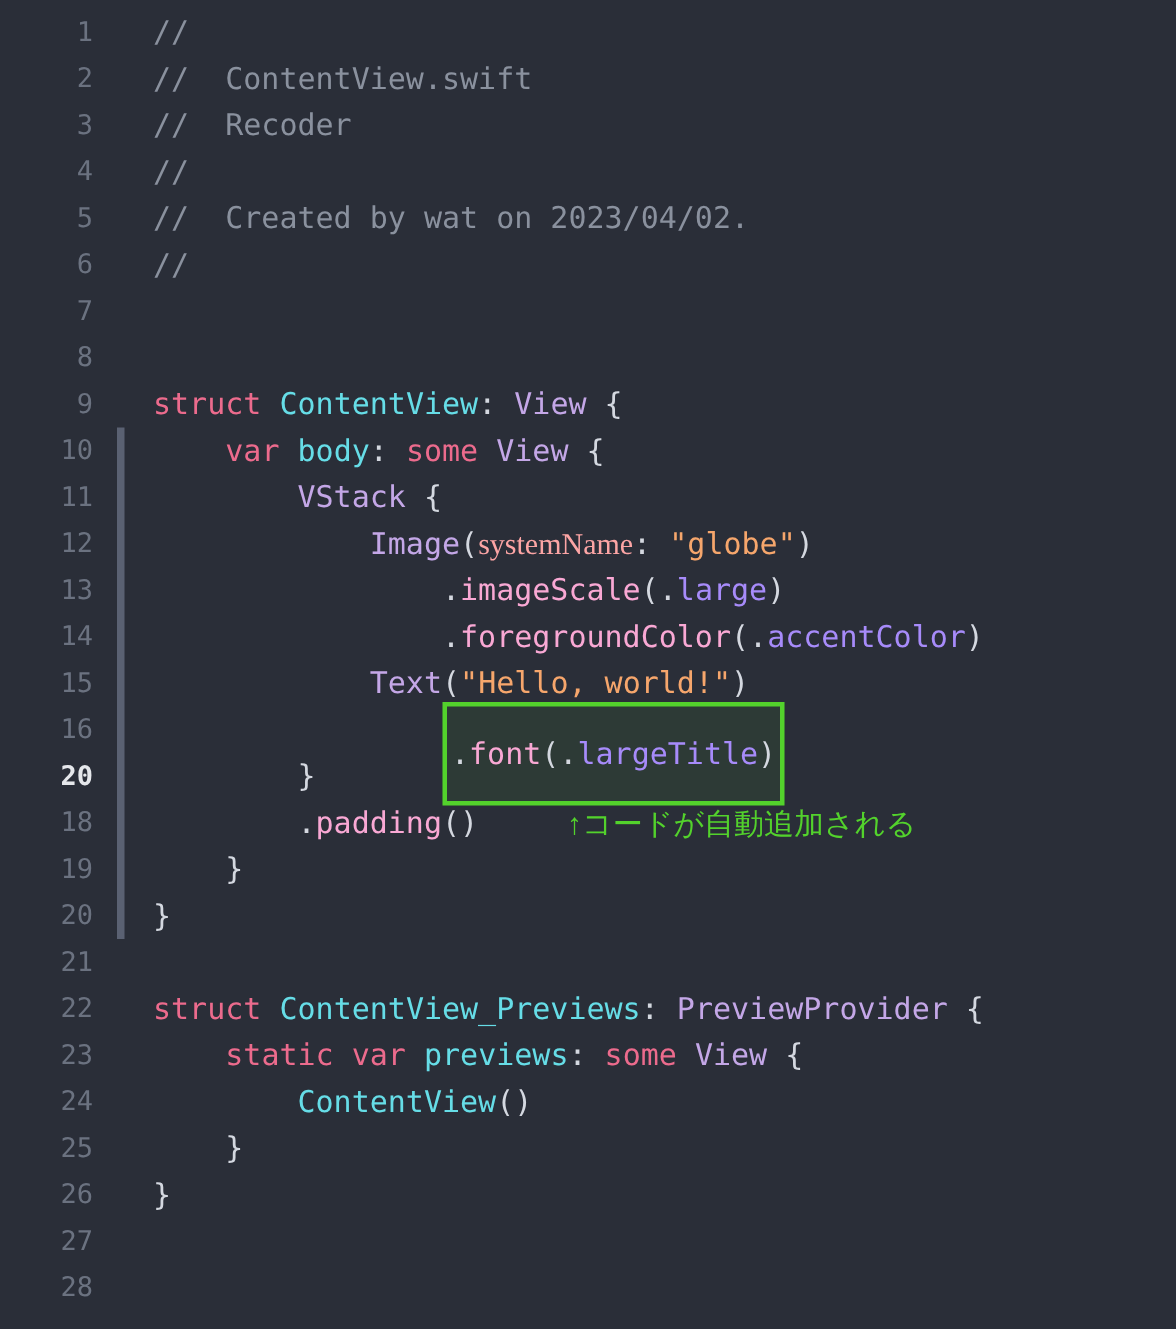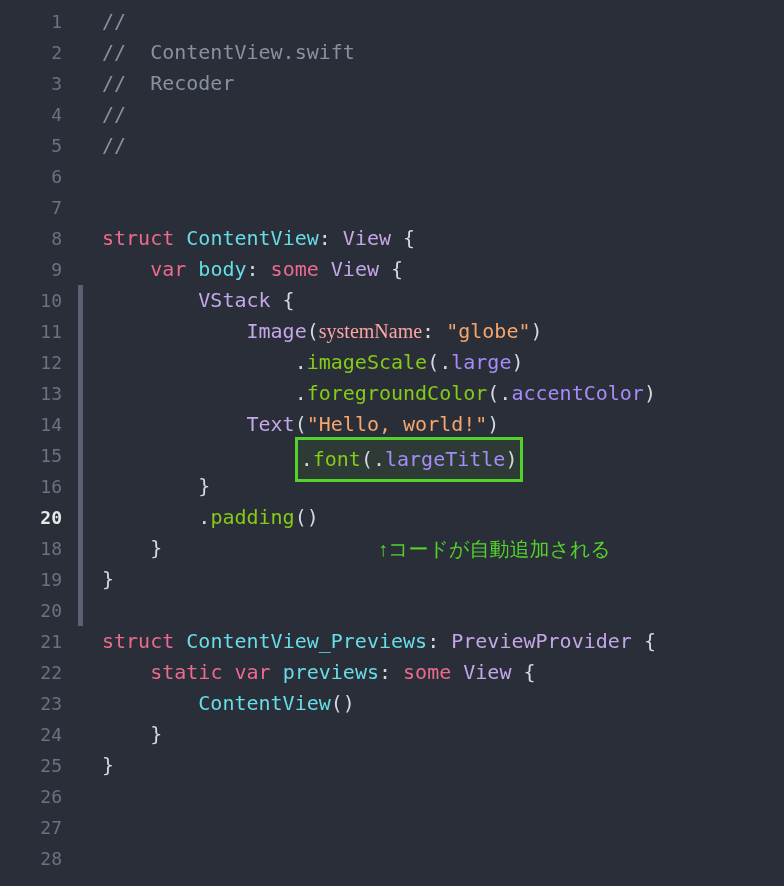--- a/index.html
+++ b/index.html
@@ -51,31 +51,31 @@
     .code-line {
       line-height: 31px;
       height: 31px;
       white-space: pre;
     }
     .tok-comment { color: #8A919E; }
     .tok-keyword { color: #EC6B8D; font-weight: 500; }
     .tok-type { color: #66DDE7; }
     .tok-type2 { color: #C4A7E7; }
     .tok-var { color: #66DDE7; }
-    .tok-method { color: #84cc16; }
+    .tok-method { color: #f9a8d4; }
     .tok-param { color: #fca5a5; font-family: Liberation Serif, serif; }
     .tok-string { color: #F6A66C; }
     .tok-enum { color: #A78BFA; }
     .tok-plain { color: #D4D8E0; }
     .tok-punct { color: #D4D8E0; }
     .highlight-box {
       display: inline-block;
       border: 3px solid #53D22C;
       background-color: rgba(83, 210, 44, 0.08);
-      padding: 4px 3px;
+      padding: 16px 3px;
       margin: -3px 0;
     }
     .annotation {
       position: absolute;
       color: #53D22C;
       font-family: 'Hiragino Sans', 'Yu Gothic', 'Meiryo', sans-serif;
       font-size: 20px;
       font-weight: 500;
     }
   </style>
@@ -111,20 +111,21 @@
       <div class="line-num">25</div>
       <div class="line-num">26</div>
       <div class="line-num">27</div>
       <div class="line-num">28</div>
     </div>
   <div class="code-area">
       <div class="code-line"><span class="tok-comment">//</span></div>
       <div class="code-line"><span class="tok-comment">//  ContentView.swift</span></div>
       <div class="code-line"><span class="tok-comment">//  Recoder</span></div>
       <div class="code-line"><span class="tok-comment">//</span></div>
+      <div class="code-line"><span class="tok-comment">//  Created by wat on 2023/04/02.</span></div>
       <div class="code-line"><span class="tok-comment">//</span></div>
       <div class="code-line"></div>
       <div class="code-line"></div>
       <div class="code-line"><span class="tok-keyword">struct</span><span> </span><span class="tok-type">ContentView</span><span class="tok-punct">: </span><span class="tok-type2">View</span><span class="tok-punct"> {</span></div>
       <div class="code-line"><span>    </span><span class="tok-keyword">var</span><span> </span><span class="tok-var">body</span><span class="tok-punct">: </span><span class="tok-keyword">some</span><span> </span><span class="tok-type2">View</span><span class="tok-punct"> {</span></div>
       <div class="code-line"><span>        </span><span class="tok-type2">VStack</span><span class="tok-punct"> {</span></div>
       <div class="code-line"><span>            </span><span class="tok-type2">Image</span><span class="tok-punct">(</span><span class="tok-param">systemName</span><span class="tok-punct">: </span><span class="tok-string">"globe"</span><span class="tok-punct">)</span></div>
       <div class="code-line"><span>                </span><span class="tok-punct">.</span><span class="tok-method">imageScale</span><span class="tok-punct">(.</span><span class="tok-enum">large</span><span class="tok-punct">)</span></div>
       <div class="code-line"><span>                </span><span class="tok-punct">.</span><span class="tok-method">foregroundColor</span><span class="tok-punct">(.</span><span class="tok-enum">accentColor</span><span class="tok-punct">)</span></div>
       <div class="code-line"><span>            </span><span class="tok-type2">Text</span><span class="tok-punct">(</span><span class="tok-string">"Hello, world!"</span><span class="tok-punct">)</span></div>

